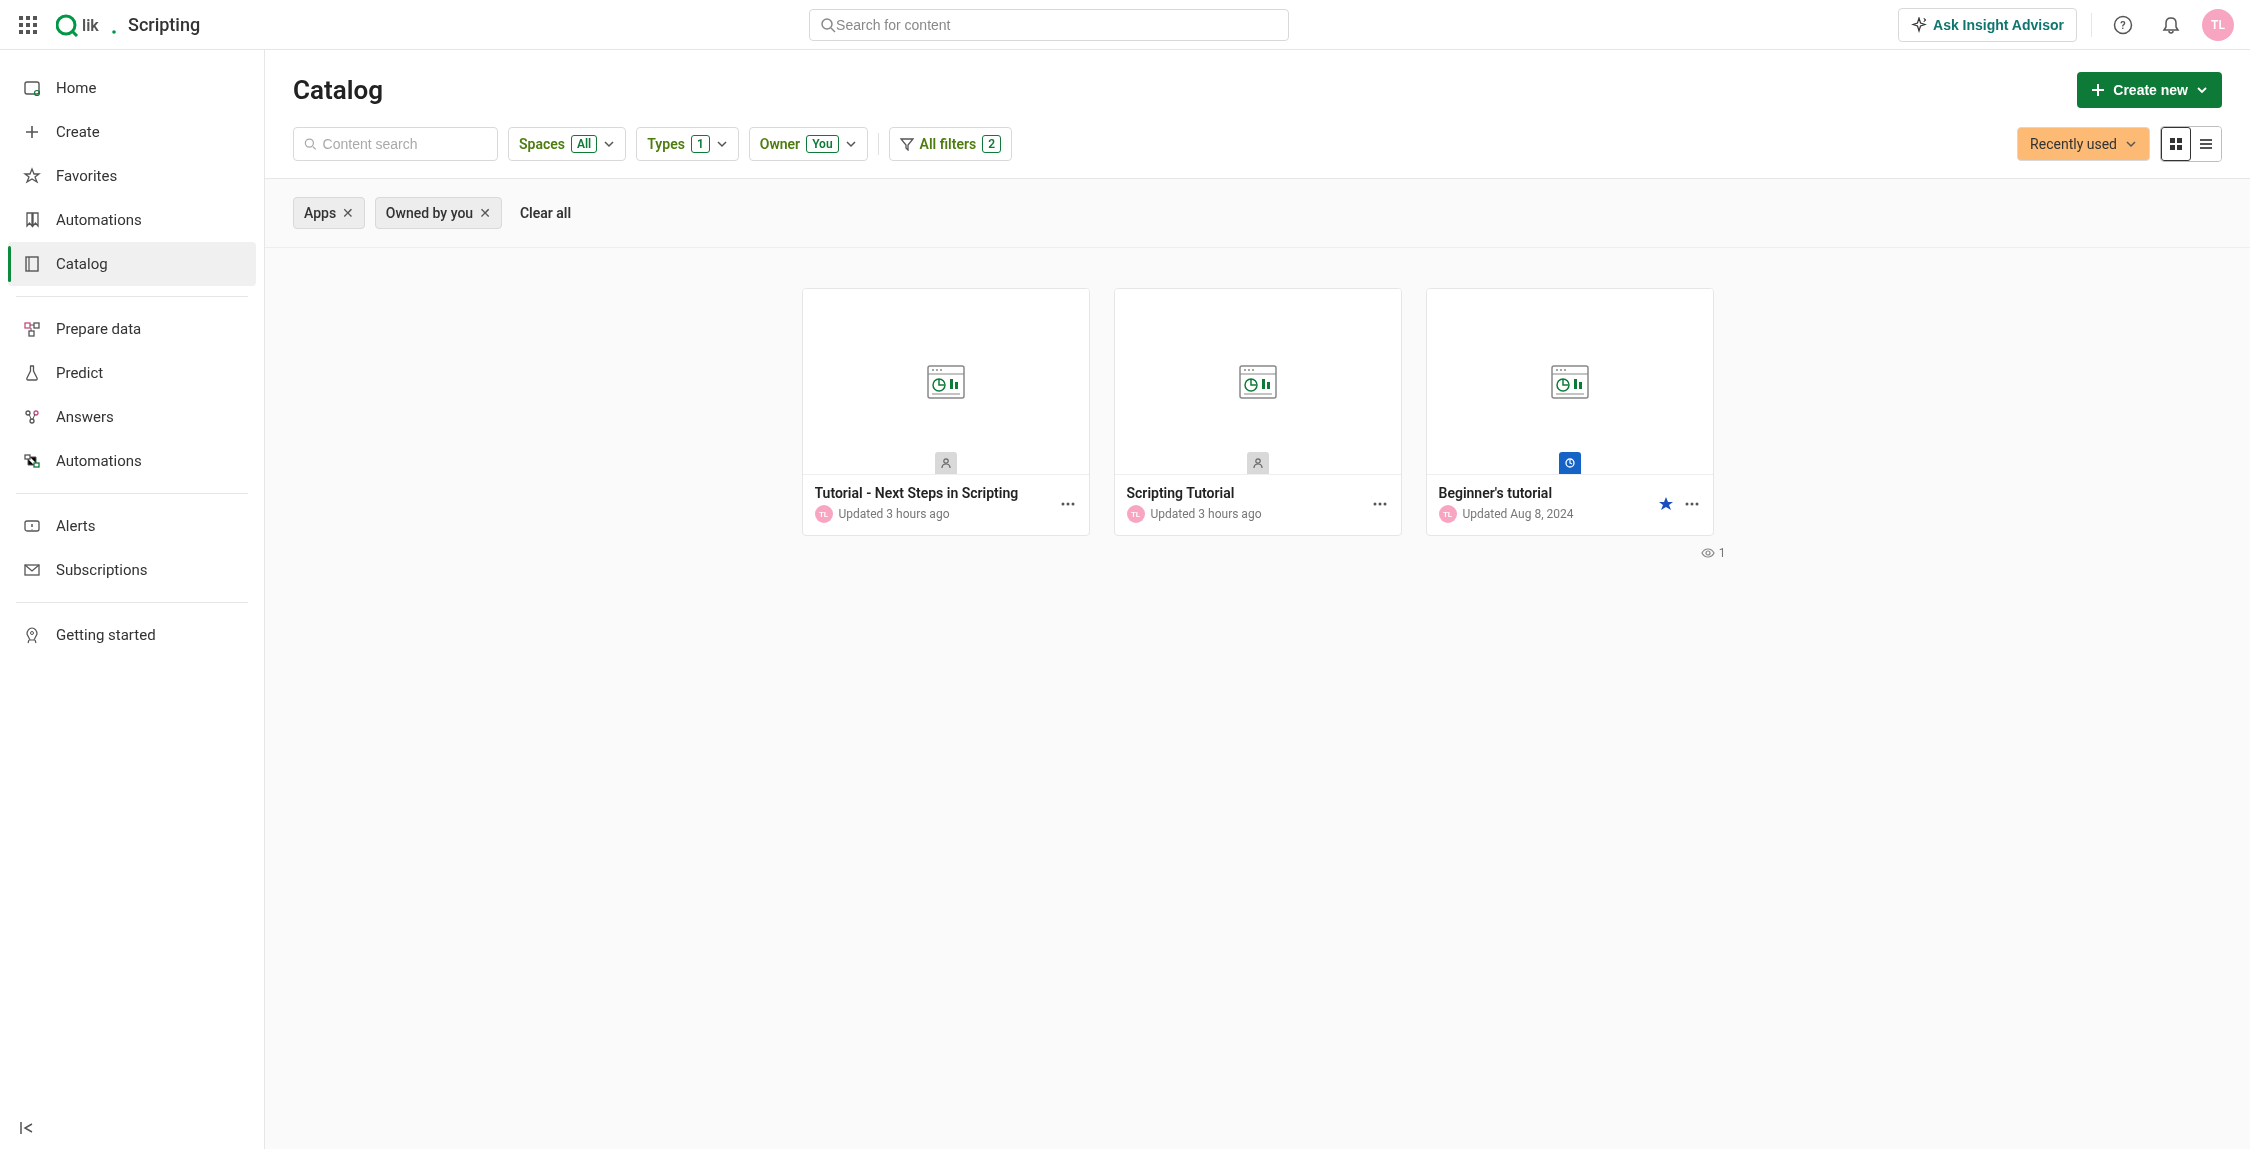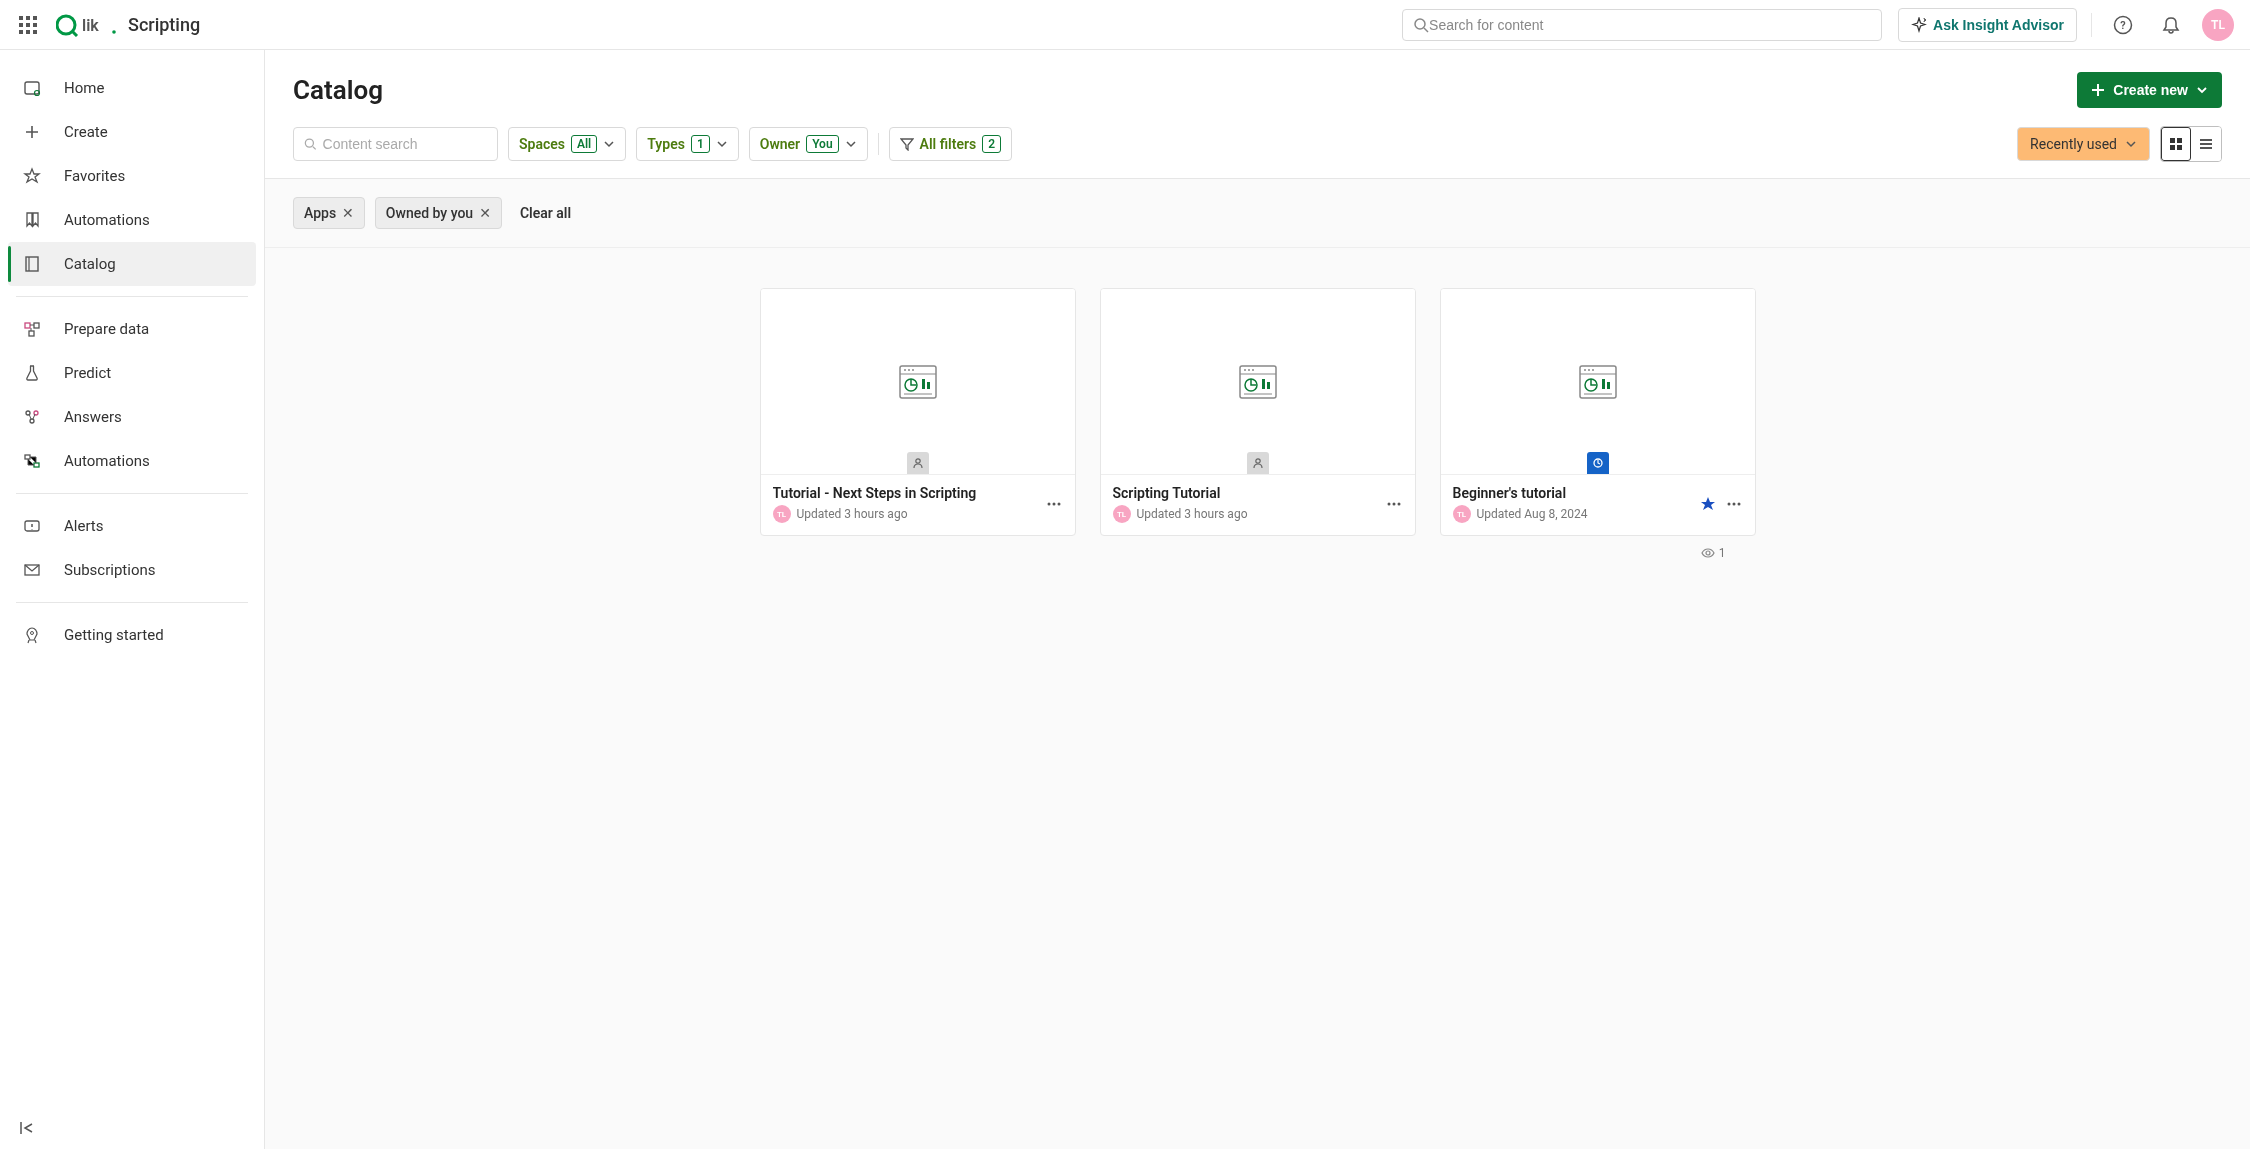--- a/index.html
+++ b/index.html
@@ -3,38 +3,38 @@
 <meta charset="utf-8">
 <style>
 * { box-sizing: border-box; margin: 0; padding: 0; }
 body { font-family: -apple-system, BlinkMacSystemFont, "Segoe UI", Roboto, Arial, sans-serif; color: #333; background: #fff; font-size: 14px; }
 
 
 .topbar { height: 50px; border-bottom: 1px solid #e6e6e6; display: flex; align-items: center; padding: 0 16px; gap: 16px; }
 .app-grid { width: 24px; height: 24px; cursor: pointer; display:flex; align-items:center; justify-content:center; }
 .logo { display: flex; align-items: center; gap: 8px; }
 .logo-text { font-size: 18px; font-weight: 500; color: #333; }
-.search-wrap { flex: 1; display: flex; justify-content: flex-end; }
+.search-wrap { flex: 1; display: flex; justify-content: center; }
 .search-box { width: 480px; height: 32px; border: 1px solid #d9d9d9; border-radius: 4px; display: flex; align-items: center; padding: 0 10px; background: #fff; }
 .search-box input { border: none; outline: none; flex: 1; font-size: 14px; color: #333; background: transparent; }
 .search-box input::placeholder { color: #888; }
 .top-right { display: flex; align-items: center; gap: 14px; }
 .insight-btn { height: 34px; border: 1px solid #d9d9d9; border-radius: 4px; background: #fff; display: flex; align-items: center; padding: 0 12px; gap: 6px; font-size: 14px; cursor: pointer; font-weight: 600; color:#0f766e; }
 .icon-btn { width: 34px; height: 34px; display: flex; align-items: center; justify-content: center; cursor: pointer; color: #555; }
 .avatar { width: 32px; height: 32px; border-radius: 50%; background: #f8a5c2; display: flex; align-items: center; justify-content: center; color: #fff; font-size: 12px; font-weight: 600; }
 .avatar-sm { width: 18px; height: 18px; border-radius: 50%; background: #f8a5c2; display: inline-flex; align-items: center; justify-content: center; color: #fff; font-size: 8px; font-weight: 600; }
 .divider-v { width:1px; height:24px; background:#e6e6e6; }
 
 
 .layout { display: flex; height: calc(100vh - 50px); }
 .sidebar { width: 265px; border-right: 1px solid #e6e6e6; padding: 16px 8px; display: flex; flex-direction: column; position: relative; }
 .main { flex: 1; display: flex; flex-direction: column; background: #fff; overflow: hidden; }
 
 
-.nav-item { display: flex; align-items: center; height: 44px; padding: 0 14px; gap: 22px; font-size: 15px; color: #333; border-radius: 4px; cursor: pointer; }
+.nav-item { display: flex; align-items: center; height: 44px; padding: 0 14px; gap: 14px; font-size: 15px; color: #333; border-radius: 4px; cursor: pointer; }
 .nav-item.active { background: #f0f0f0; position: relative; }
 .nav-item.active::before { content:""; position:absolute; left:0; top:4px; bottom:4px; width:3px; background:#0e8a3e; border-radius:2px; }
 .nav-sep { height: 1px; background: #e6e6e6; margin: 10px 8px; }
 .nav-icon { width: 20px; height: 20px; display:flex; align-items:center; justify-content:center; color:#555; }
 .sidebar-collapse { position: absolute; bottom: 12px; left: 18px; color:#555; cursor:pointer; }
 
 
 .page-header { display: flex; align-items: center; justify-content: space-between; padding: 22px 28px 10px 28px; }
 .page-title { font-size: 26px; font-weight: 600; color: #222; }
 .create-btn { background: #0d7a37; color: #fff; border: none; border-radius: 4px; height: 36px; padding: 0 14px; display: flex; align-items: center; gap: 8px; font-size: 14px; font-weight: 600; cursor: pointer; }
@@ -56,21 +56,21 @@
 
 
 .chip-row { background: #fafafa; padding: 18px 28px; display: flex; align-items: center; gap: 10px; border-bottom: 1px solid #eee; }
 .active-chip { background: #ededed; border: 1px solid #d9d9d9; border-radius: 4px; height: 32px; display: flex; align-items: center; padding: 0 10px; gap: 6px; font-size: 14px; color:#333; font-weight:500; }
 .active-chip .x { cursor:pointer; color:#555; }
 .clear-all { font-size: 14px; font-weight: 600; color: #333; cursor: pointer; margin-left: 8px; }
 
 
 .content-area { flex:1; background: #fafafa; padding: 40px 28px; overflow-y: auto; }
 .card-row { display: flex; gap: 24px; justify-content: center; }
-.card { width: 316px; background: #fff; border: 1px solid #e6e6e6; border-radius: 4px; overflow: hidden; display:flex; flex-direction:column; }
+.card { width: 288px; background: #fff; border: 1px solid #e6e6e6; border-radius: 4px; overflow: hidden; display:flex; flex-direction:column; }
 .card-thumb { height: 185px; background: #fff; display: flex; align-items: center; justify-content: center; position: relative; }
 .thumb-badge { position: absolute; bottom: 0; left: 50%; transform: translateX(-50%); width: 22px; height: 22px; background: #d9d9d9; border-radius: 3px 3px 0 0; display:flex; align-items:center; justify-content:center; color:#555; }
 .thumb-badge.shared { background: #1563c7; color: #fff; }
 .card-body { border-top: 1px solid #eee; padding: 10px 12px 12px 12px; display: flex; }
 .card-info { flex:1; min-width:0; }
 .card-title { font-size: 14px; font-weight: 600; color: #222; margin-bottom: 4px; white-space: nowrap; overflow: hidden; text-overflow: ellipsis; }
 .card-meta { font-size: 12px; color: #777; display: flex; align-items: center; gap: 6px; }
 .card-actions { display: flex; align-items: center; gap: 8px; }
 .star { color: #1a4fc0; cursor:pointer; }
 .more-btn { cursor: pointer; color:#555; }

